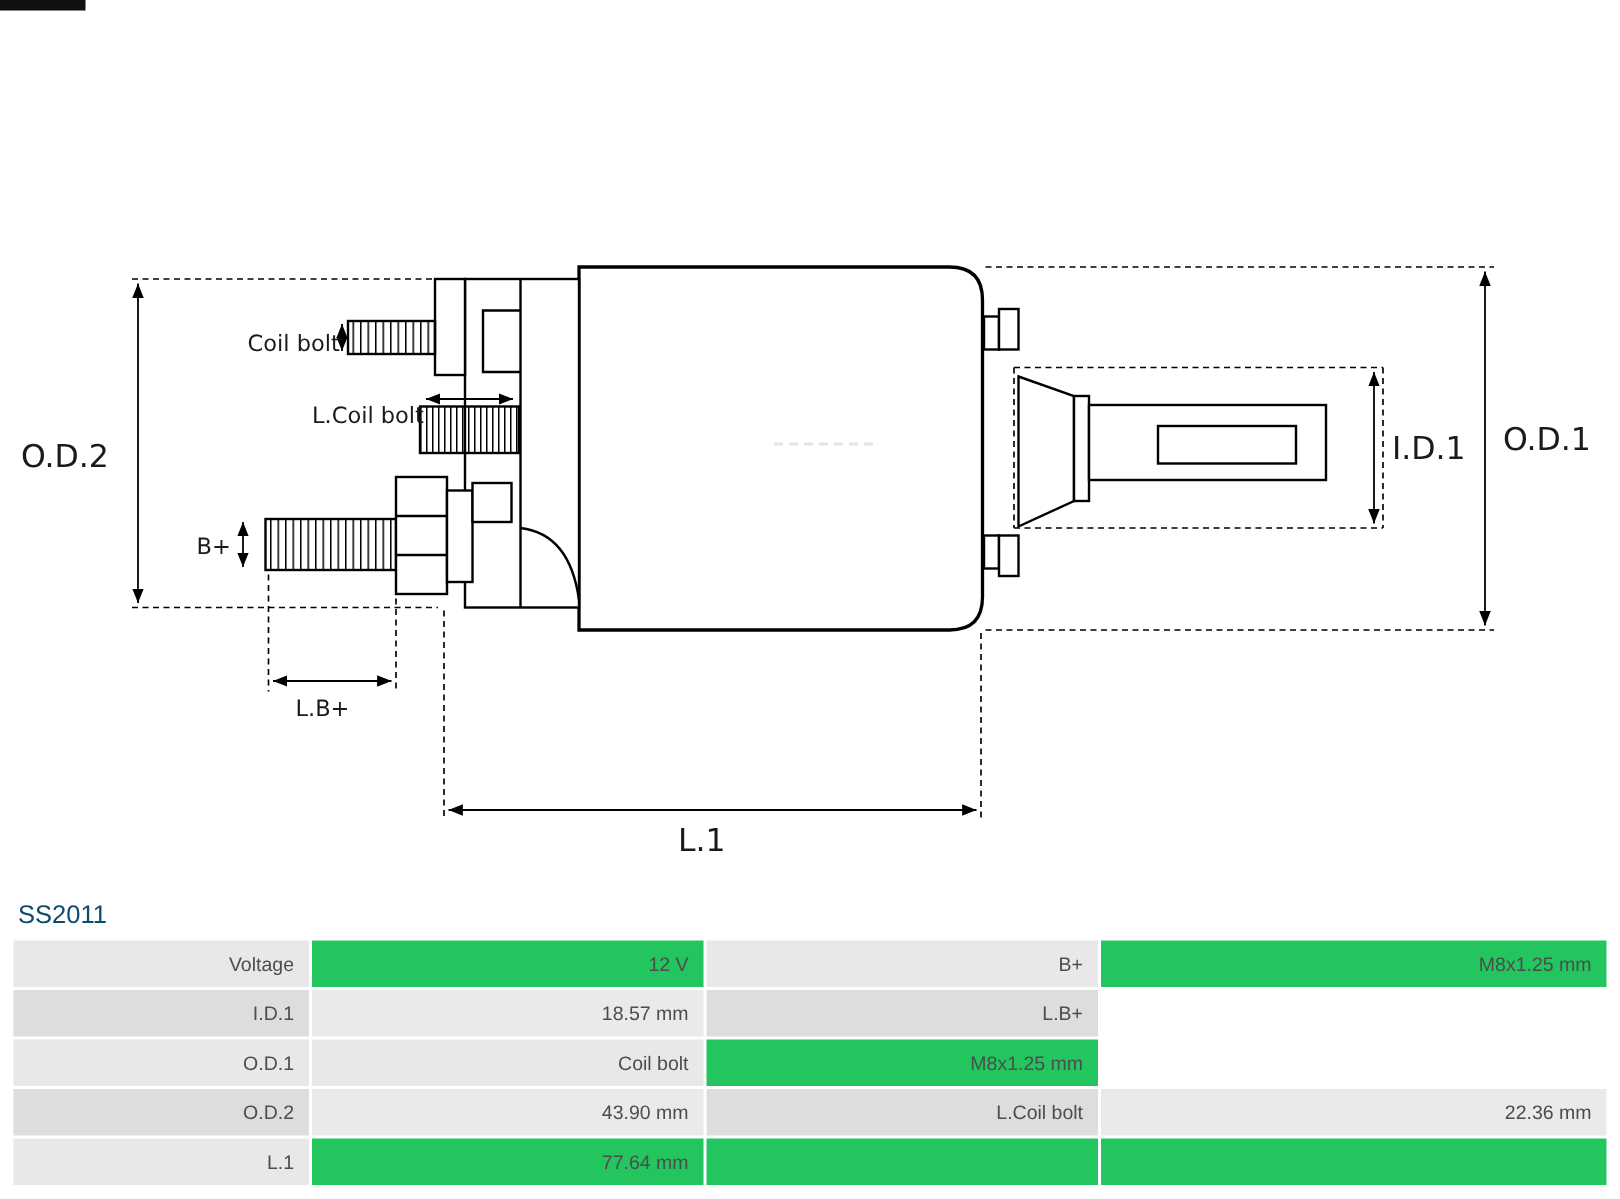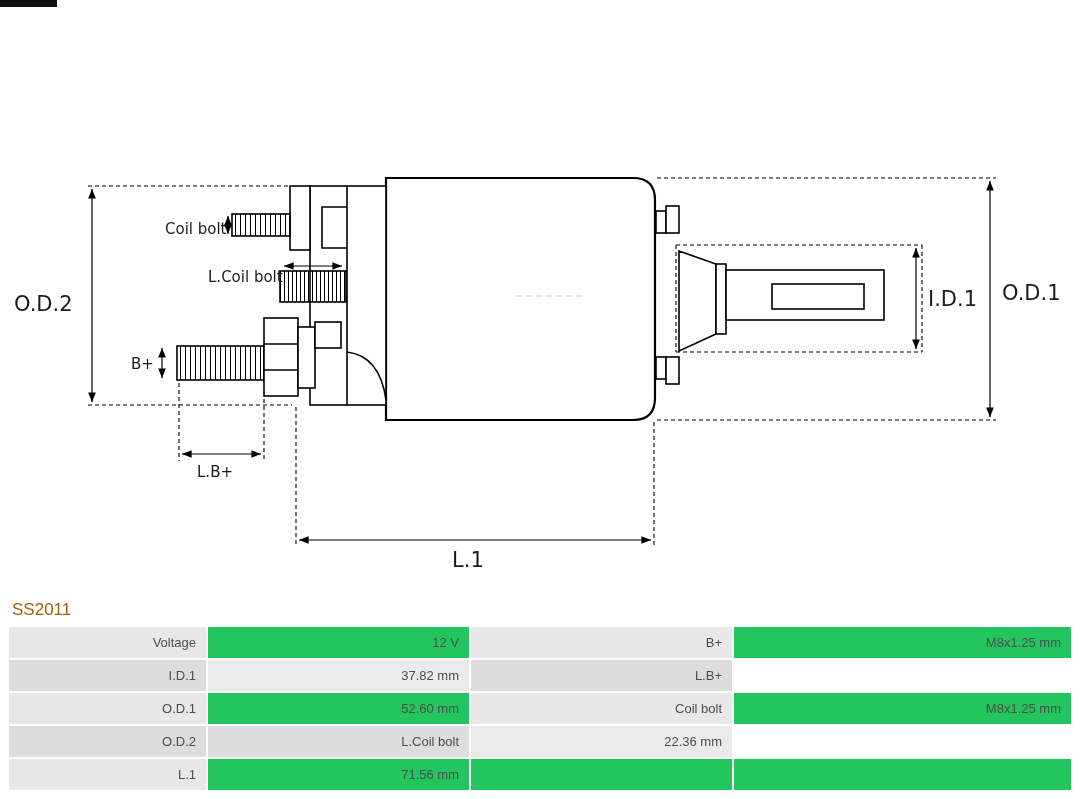--- a/index.html
+++ b/index.html
@@ -11,21 +11,21 @@
 
   
   .outline   { stroke: #000; stroke-width: 1.6; }
   .outline2  { stroke: #000; stroke-width: 2.2; }
   .dash      { stroke: #000; stroke-width: 1.1; stroke-dasharray: 4 3; fill: none; }
   .dim-line  { stroke: #000; stroke-width: 1.2; fill: none; }
   .watermark { stroke: #e4e4e4; stroke-width: 2; stroke-dasharray: 6 4; }
   text.lbl-lg { font-family: "DejaVu Sans", sans-serif; font-size: 21px; fill: #1a1a1a; }
   text.lbl-sm { font-family: "DejaVu Sans", sans-serif; font-size: 15px; fill: #1a1a1a; }
 
-  .title { color: #a16207; font-size: 17px; padding: 8px 0 7px 12px; }
+  .title { color: #0c4a6e; font-size: 17px; padding: 8px 0 7px 12px; }
 
   .spec-table { margin: 0 9px; display: flex; flex-direction: column; gap: 2px; }
   .spec-row { display: grid; grid-template-columns: 197px 261px 261px 1fr; gap: 2px; }
   .cell { height: 31px; line-height: 31px; font-size: 13px; color: #4d4d4d;
     text-align: right; padding-right: 10px; white-space: nowrap; overflow: hidden; }
   .row-odd  .lbl { background: #e8e8e8; }
   .row-odd  .val { background: #22c55e; }
   .row-even .lbl { background: #dddddd; }
   .row-even .val { background: #eaeaea; }
 </style>
@@ -145,33 +145,33 @@
 
 <div class="spec-table">
   <div class="spec-row row-odd">
     <div class="cell lbl">Voltage</div>
     <div class="cell val">12 V</div>
     <div class="cell lbl">B+</div>
     <div class="cell val">M8x1.25 mm</div>
   </div>
   <div class="spec-row row-even">
     <div class="cell lbl">I.D.1</div>
-    <div class="cell val">37.82 mm</div>
+    <div class="cell val">18.57 mm</div>
     <div class="cell lbl">L.B+</div>
   </div>
   <div class="spec-row row-odd">
     <div class="cell lbl">O.D.1</div>
-    <div class="cell val">52.60 mm</div>
     <div class="cell lbl">Coil bolt</div>
     <div class="cell val">M8x1.25 mm</div>
   </div>
   <div class="spec-row row-even">
     <div class="cell lbl">O.D.2</div>
+    <div class="cell val">43.90 mm</div>
     <div class="cell lbl">L.Coil bolt</div>
     <div class="cell val">22.36 mm</div>
   </div>
   <div class="spec-row row-odd">
     <div class="cell lbl">L.1</div>
-    <div class="cell val">71.56 mm</div>
+    <div class="cell val">77.64 mm</div>
     <div class="cell val"></div>
     <div class="cell val"></div>
   </div>
 </div>
 
 </body></html>

